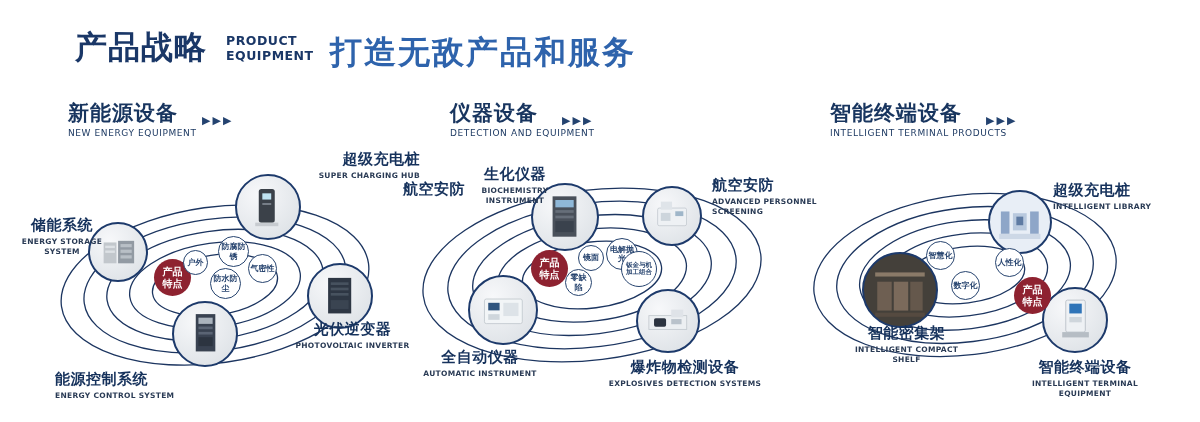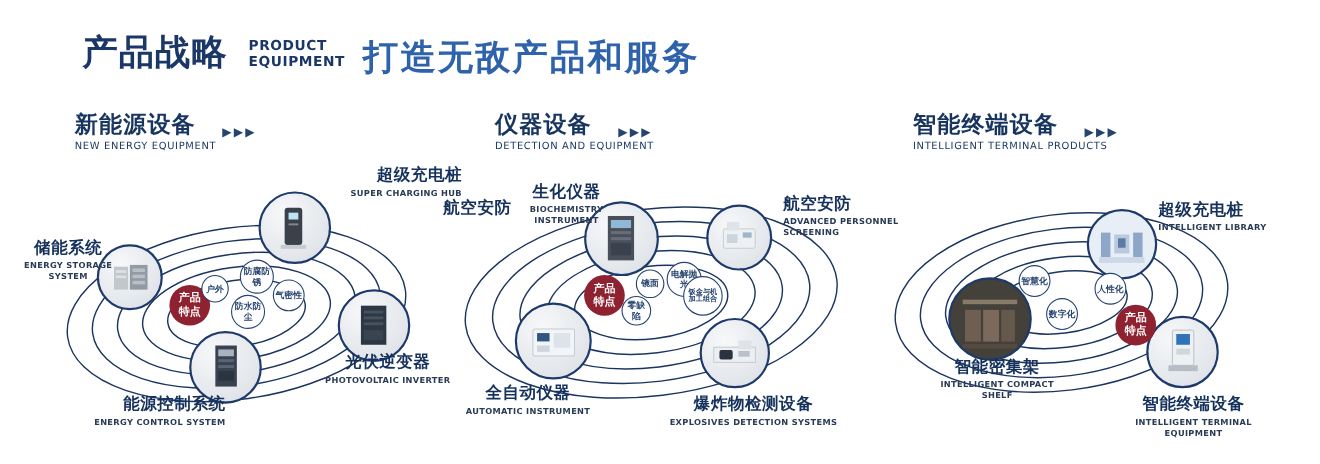--- a/index.html
+++ b/index.html
@@ -120,21 +120,21 @@
   <div class="abs pc" style="left:307px;top:263px;width:66px;height:66px">
     <svg viewBox="0 0 60 60">
       <rect x="17" y="10" width="26" height="40" fill="#2e3744"></rect>
       <rect x="20" y="15" width="20" height="3" fill="#47525f"></rect>
       <rect x="20" y="21" width="20" height="3" fill="#47525f"></rect>
       <rect x="20" y="27" width="20" height="3" fill="#47525f"></rect>
       <rect x="20" y="35" width="20" height="10" fill="#3a4451"></rect>
     </svg>
   </div>
 
-  <div class="abs plabel" style="left:55px;top:358px;width:150px;text-align:right">
+  <div class="abs plabel" style="left:55px;top:370px;width:150px;text-align:left">
     <div class="zh">能源控制系统</div>
     <div class="en">ENERGY CONTROL SYSTEM</div>
   </div>
   <div class="abs pc" style="left:172px;top:301px;width:66px;height:66px">
     <svg viewBox="0 0 60 60">
       <rect x="20" y="8" width="22" height="42" fill="#394251"></rect>
       <rect x="23" y="12" width="16" height="7" fill="#aab3bd"></rect>
       <rect x="23" y="22" width="16" height="3" fill="#5a6474"></rect>
       <rect x="23" y="28" width="16" height="3" fill="#5a6474"></rect>
       <rect x="23" y="34" width="16" height="10" fill="#2c3440"></rect>

